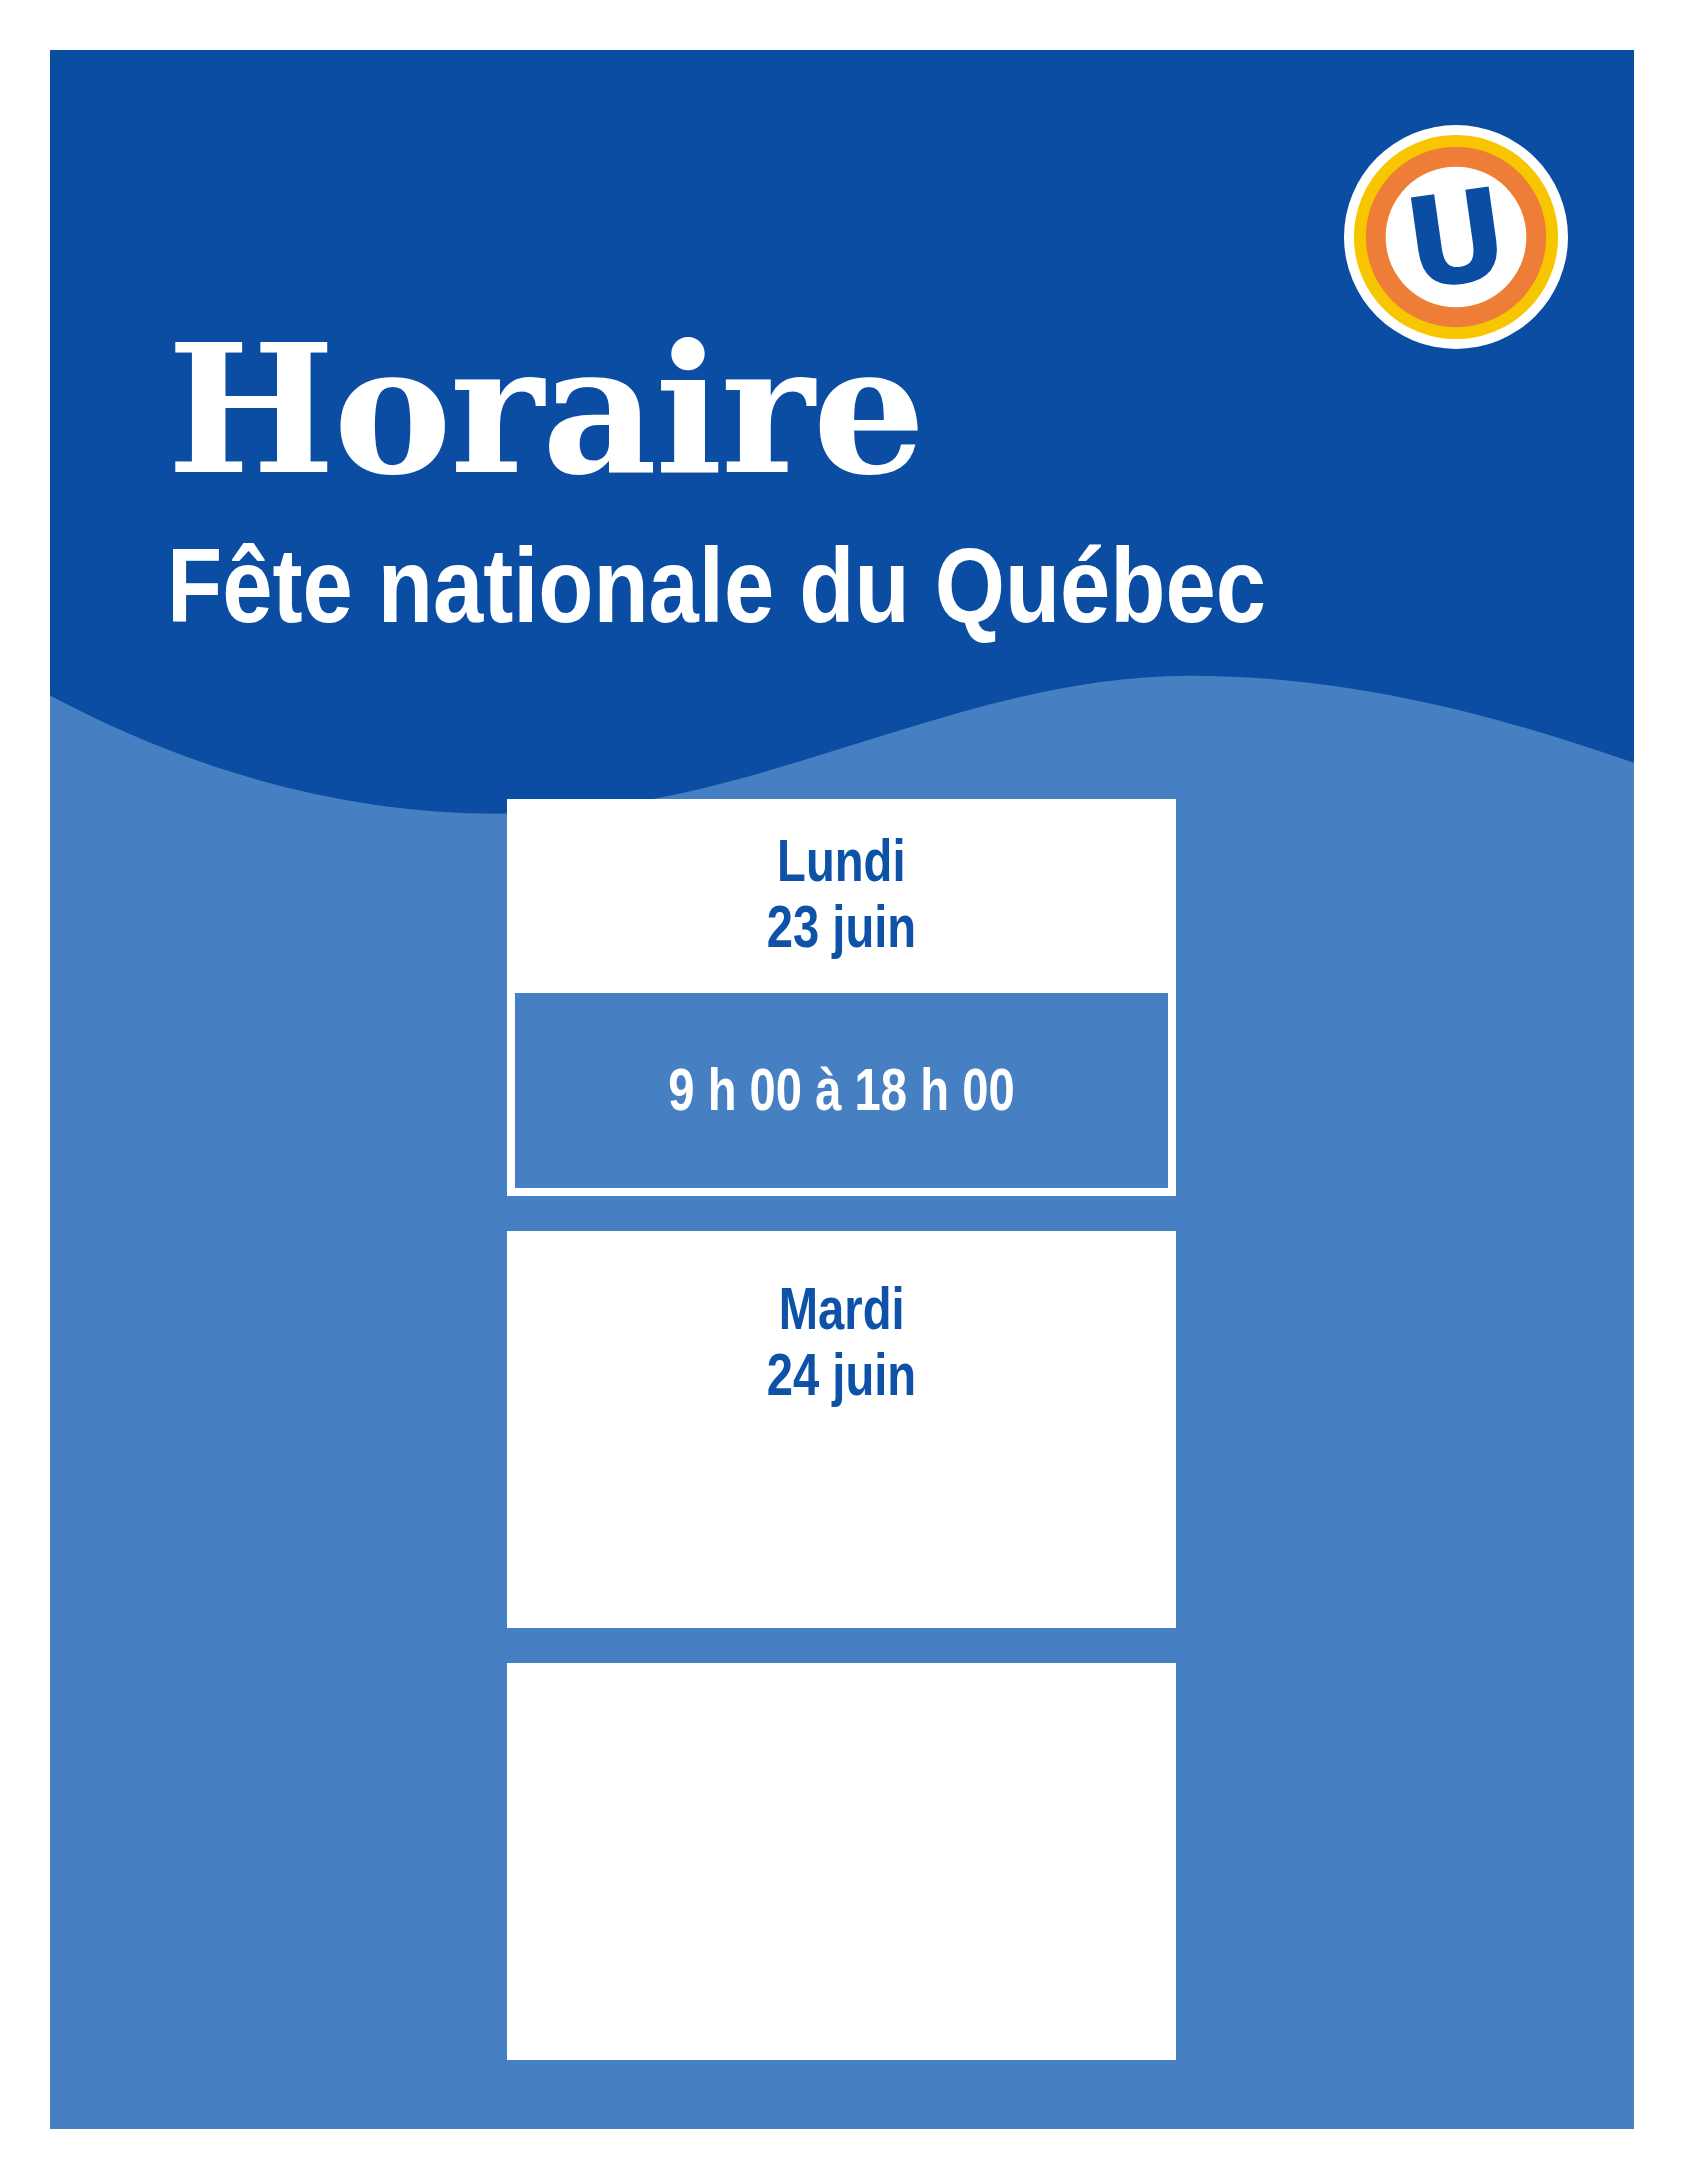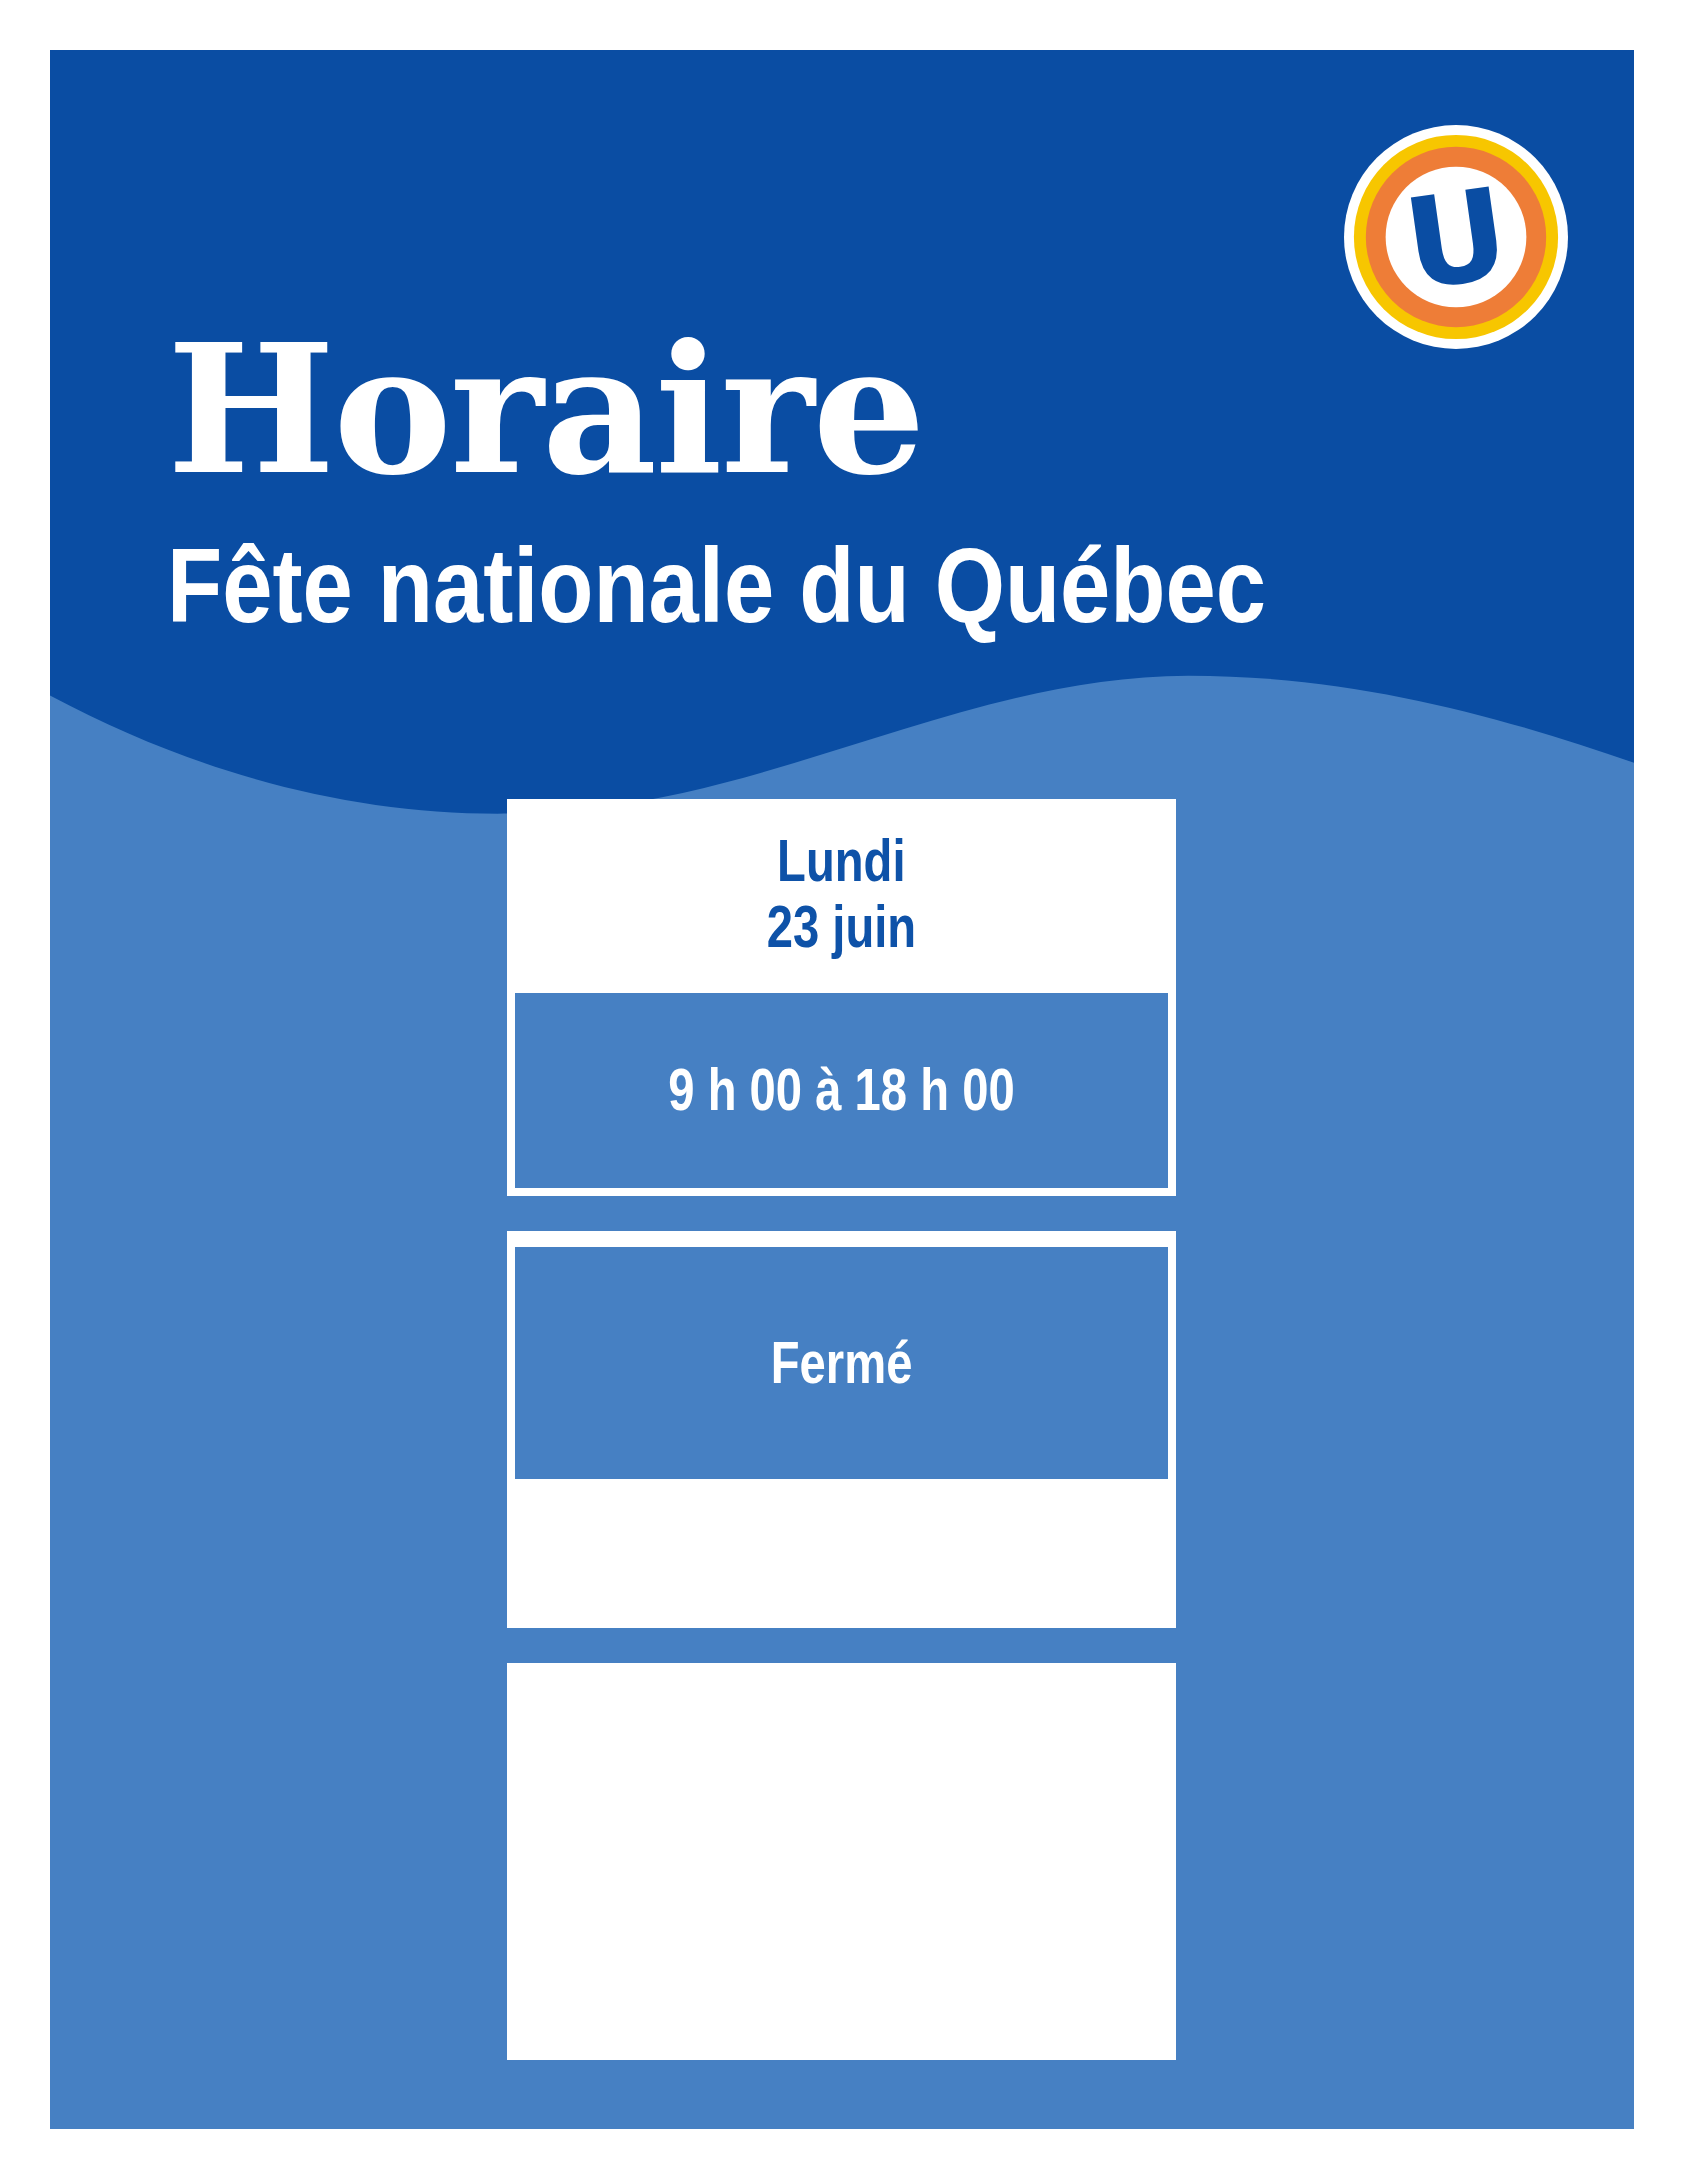--- a/index.html
+++ b/index.html
@@ -125,22 +125,23 @@
       <div class="day-block">
         <div class="day-line">Lundi</div>
         <div class="day-line">23 juin</div>
       </div>
       <div class="hours-box">
         <span class="hours-text">9 h 00 à 18 h 00</span>
       </div>
     </section>
 
     <section class="card">
-      <div class="hours-box">
-        <span class="hours-text">Fermé</span>
+      <div class="day-block">
+        <div class="day-line">Mardi</div>
+        <div class="day-line">24 juin</div>
       </div>
     </section>
 
     <section class="card">
     </section>
 
   </div>
 </div>
 
 

